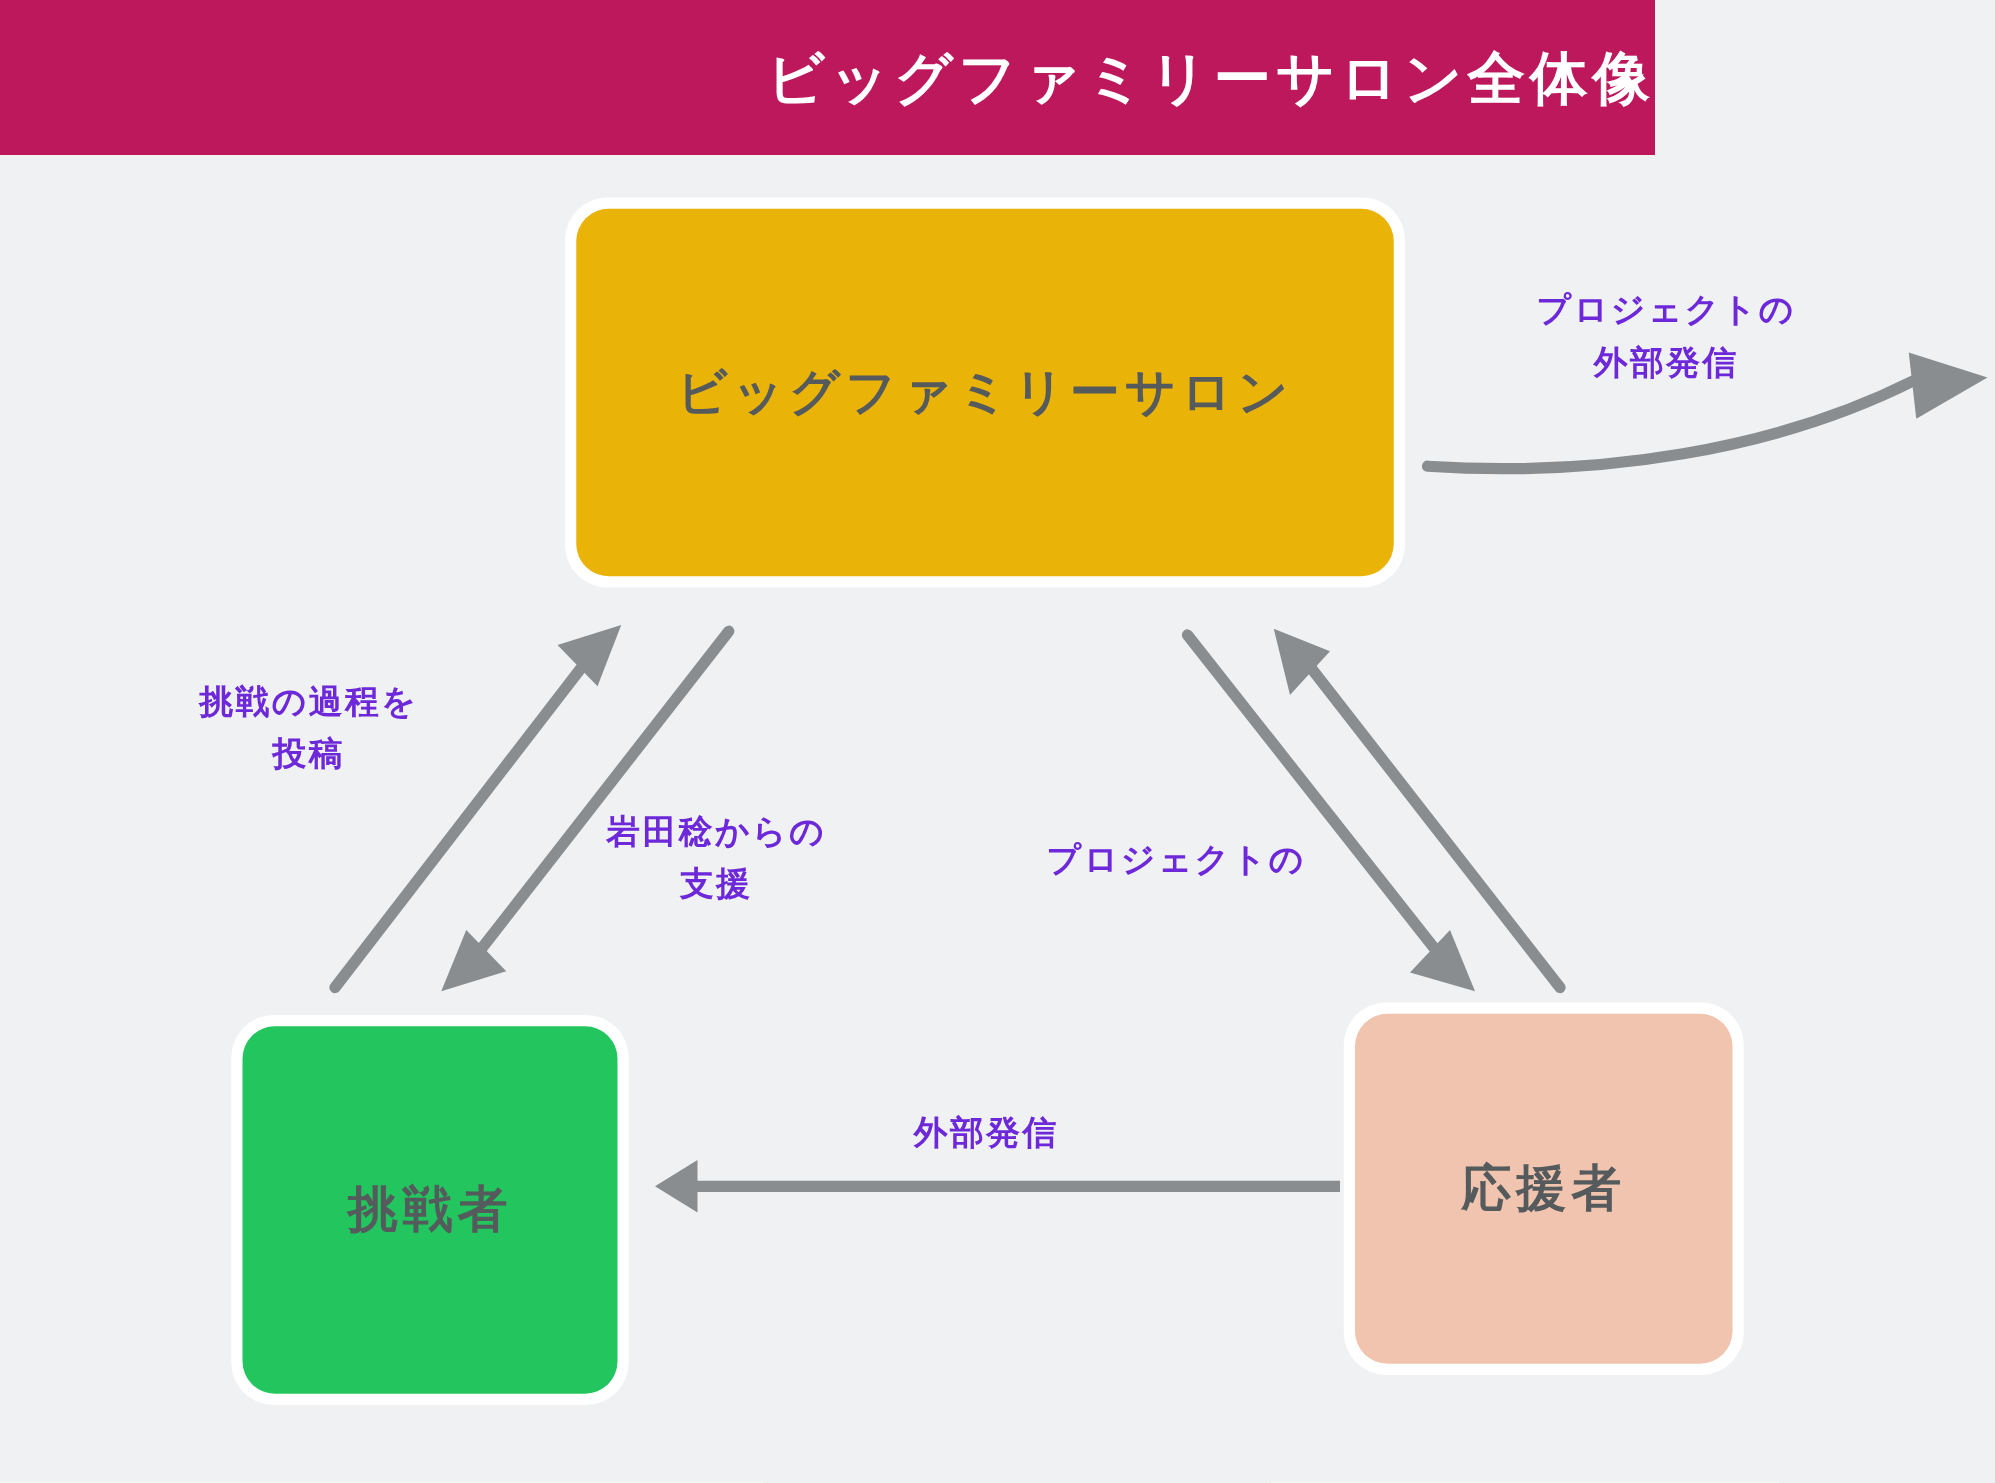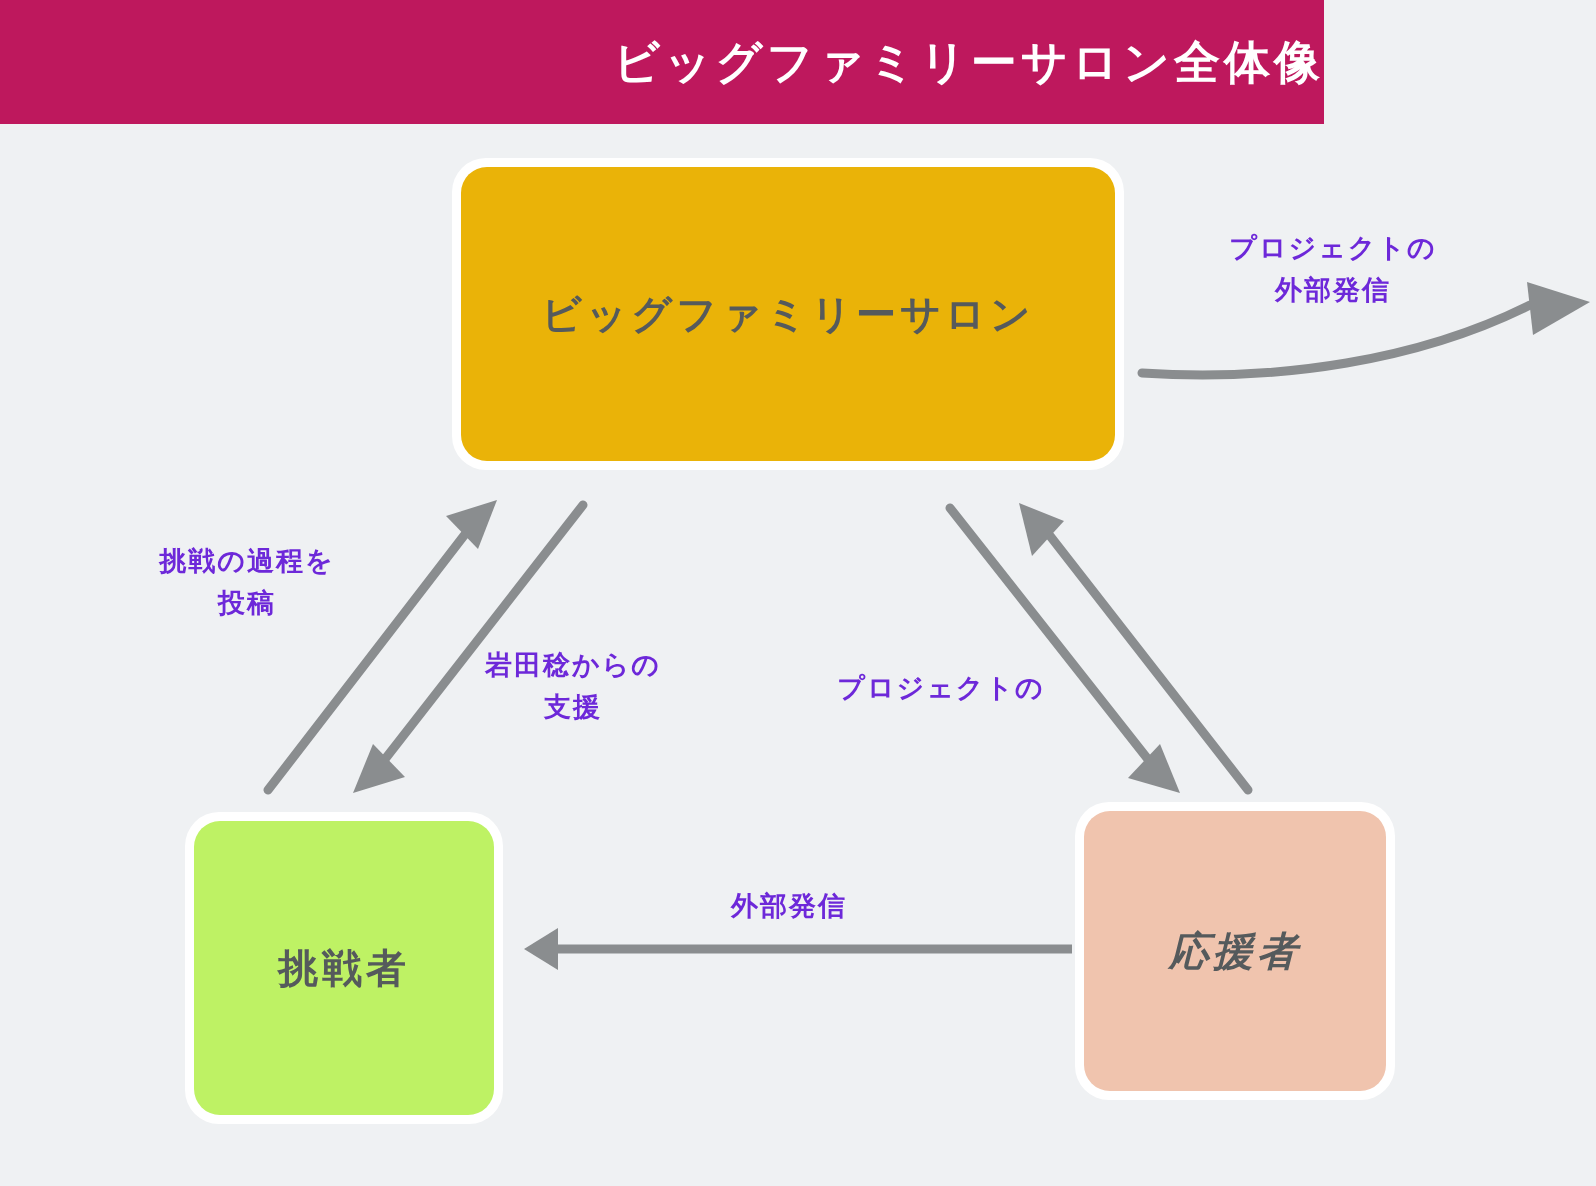--- a/index.html
+++ b/index.html
@@ -69,29 +69,28 @@
   }
   #node-salon .node-inner { background: #eab308; }
   #node-salon .node-label { font-size: 40px; }
 
   #node-challenger {
     left: 185px;
     top: 812px;
     width: 318px;
     height: 312px;
   }
-  #node-challenger .node-inner { background: #bef264; }
+  #node-challenger .node-inner { background: #22c55e; }
   #node-challenger .node-label { font-size: 40px; }
 
   #node-supporter {
     left: 1075px;
     top: 802px;
     width: 320px;
     height: 298px;
-    font-style: italic;
   }
   #node-supporter .node-inner { background: #f0c4ae; }
   #node-supporter .node-label { font-size: 40px; }
 
   #edge-layer {
     position: absolute;
     left: 0;
     top: 0;
     width: 1596px;
     height: 1186px;

